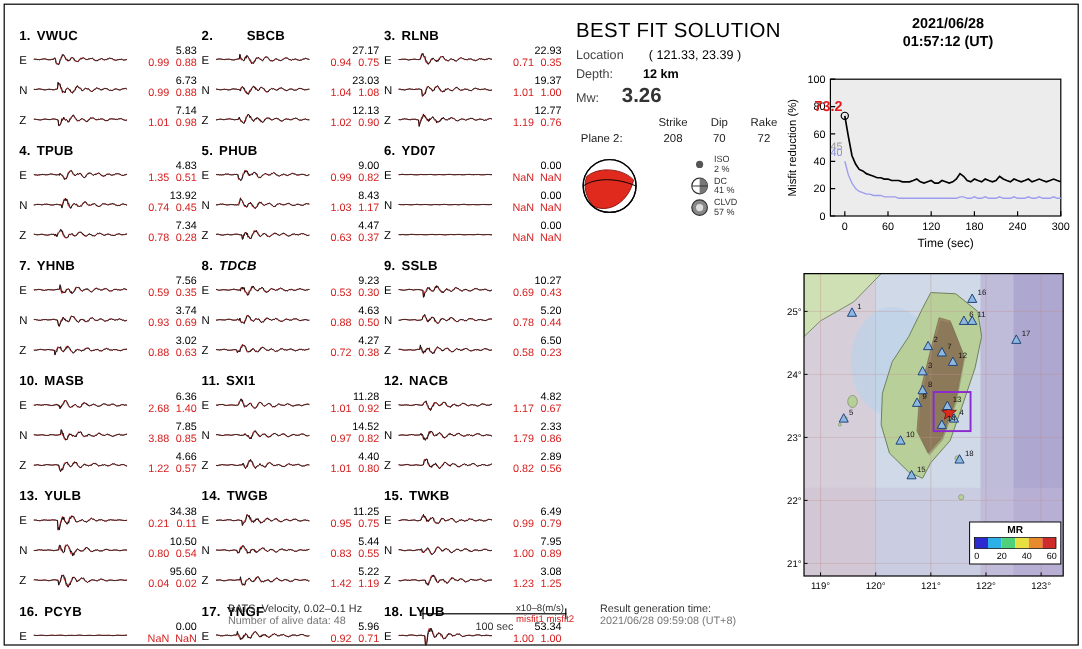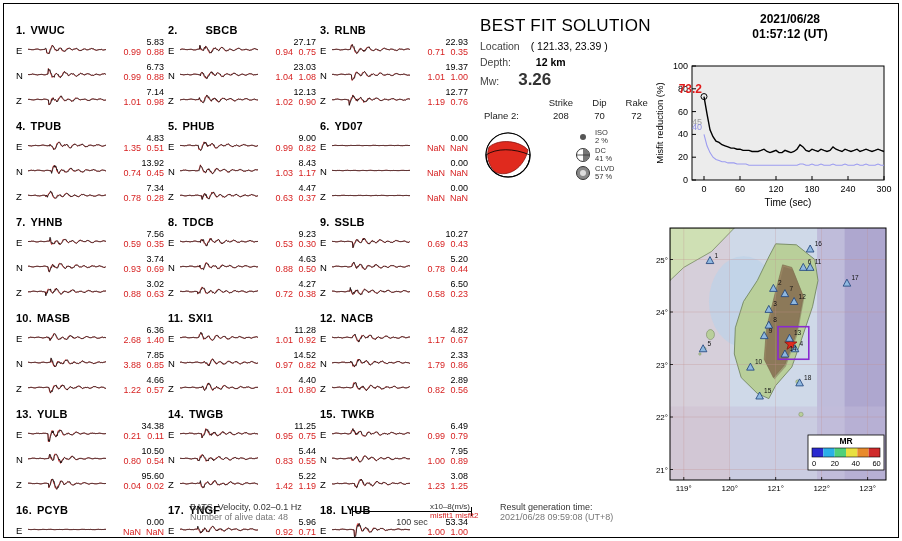--- a/index.html
+++ b/index.html
@@ -351,21 +351,21 @@
           <svg width="78" height="25" viewBox="0 0 78 25">
             <path d="M0.0,12.7 L0.5,12.8 L1.0,12.9 L1.6,12.7 L2.1,12.8 L2.6,12.7 L3.1,12.5 L3.7,12.4 L4.2,12.3 L4.7,12.2 L5.2,12.2 L5.8,12.2 L6.3,12.3 L6.8,12.3 L7.3,12.4 L7.9,12.5 L8.4,12.6 L8.9,12.5 L9.4,12.7 L9.9,12.6 L10.5,12.4 L11.0,12.4 L11.5,12.3 L12.0,12.2 L12.6,12.3 L13.1,12.4 L13.6,12.3 L14.1,12.6 L14.7,12.7 L15.2,12.7 L15.7,12.7 L16.2,13.0 L16.8,12.9 L17.3,12.9 L17.8,16.1 L18.3,14.0 L18.8,12.5 L19.4,12.8 L19.9,10.1 L20.4,10.2 L20.9,10.3 L21.5,10.7 L22.0,11.2 L22.5,10.3 L23.0,12.8 L23.6,13.4 L24.1,13.9 L24.6,14.1 L25.1,13.9 L25.7,12.1 L26.2,11.9 L26.7,11.8 L27.2,9.8 L27.7,10.8 L28.3,9.2 L28.8,10.1 L29.3,10.7 L29.8,11.5 L30.4,12.6 L30.9,13.6 L31.4,13.9 L31.9,14.3 L32.5,14.8 L33.0,15.4 L33.5,14.6 L34.0,14.1 L34.6,13.7 L35.1,12.4 L35.6,12.8 L36.1,12.1 L36.6,12.1 L37.2,12.5 L37.7,12.6 L38.2,12.6 L38.7,13.2 L39.3,13.1 L39.8,13.6 L40.3,13.6 L40.8,12.7 L41.4,12.5 L41.9,12.7 L42.4,12.3 L42.9,11.2 L43.4,11.4 L44.0,11.2 L44.5,10.8 L45.0,11.4 L45.5,11.4 L46.1,11.5 L46.6,12.6 L47.1,13.0 L47.6,13.4 L48.2,13.5 L48.7,13.2 L49.2,13.1 L49.7,12.8 L50.3,12.9 L50.8,12.7 L51.3,12.2 L51.8,12.3 L52.3,12.4 L52.9,12.2 L53.4,12.4 L53.9,12.6 L54.4,12.9 L55.0,13.4 L55.5,13.1 L56.0,13.6 L56.5,13.3 L57.1,13.4 L57.6,12.7 L58.1,12.2 L58.6,12.0 L59.2,11.8 L59.7,11.7 L60.2,11.7 L60.7,11.3 L61.2,11.6 L61.8,12.0 L62.3,12.0 L62.8,12.3 L63.3,12.7 L63.9,12.6 L64.4,13.0 L64.9,12.7 L65.4,12.8 L66.0,12.8 L66.5,12.2 L67.0,12.1 L67.5,12.4 L68.1,12.4 L68.6,12.3 L69.1,12.5 L69.6,12.8 L70.1,12.9 L70.7,13.1 L71.2,13.3 L71.7,13.1 L72.2,13.2 L72.8,13.2 L73.3,12.8 L73.8,12.6 L74.3,12.5 L74.9,12.1 L75.4,11.9 L75.9,12.2 L76.4,12.1 L77.0,12.2 L77.5,12.0 L78.0,12.4" fill="none" stroke="#d61f1f" stroke-width="0.8"></path>
             <path d="M0.0,12.7 L0.5,12.8 L1.0,12.9 L1.6,12.8 L2.1,12.9 L2.6,12.8 L3.1,12.6 L3.7,12.5 L4.2,12.4 L4.7,12.3 L5.2,12.2 L5.8,12.1 L6.3,12.2 L6.8,12.2 L7.3,12.3 L7.9,12.4 L8.4,12.5 L8.9,12.5 L9.4,12.7 L9.9,12.7 L10.5,12.5 L11.0,12.5 L11.5,12.3 L12.0,12.2 L12.6,12.3 L13.1,12.4 L13.6,12.2 L14.1,12.5 L14.7,12.6 L15.2,12.6 L15.7,12.6 L16.2,12.9 L16.8,12.8 L17.3,12.9 L17.8,16.9 L18.3,15.2 L18.8,13.8 L19.4,14.1 L19.9,11.2 L20.4,11.0 L20.9,10.7 L21.5,10.7 L22.0,11.0 L22.5,9.9 L23.0,12.2 L23.6,13.0 L24.1,13.6 L24.6,14.0 L25.1,14.1 L25.7,12.5 L26.2,12.5 L26.7,12.4 L27.2,10.4 L27.7,11.2 L28.3,9.3 L28.8,9.9 L29.3,10.1 L29.8,10.7 L30.4,11.7 L30.9,12.7 L31.4,13.1 L31.9,13.7 L32.5,14.4 L33.0,15.3 L33.5,14.8 L34.0,14.5 L34.6,14.2 L35.1,12.9 L35.6,13.2 L36.1,12.4 L36.6,12.3 L37.2,12.5 L37.7,12.4 L38.2,12.4 L38.7,12.9 L39.3,12.9 L39.8,13.6 L40.3,13.6 L40.8,12.9 L41.4,12.9 L41.9,13.2 L42.4,12.8 L42.9,11.7 L43.4,11.8 L44.0,11.4 L44.5,10.8 L45.0,11.2 L45.5,11.1 L46.1,11.1 L46.6,12.2 L47.1,12.5 L47.6,13.1 L48.2,13.2 L48.7,13.0 L49.2,13.1 L49.7,12.9 L50.3,13.1 L50.8,12.9 L51.3,12.4 L51.8,12.4 L52.3,12.4 L52.9,12.1 L53.4,12.2 L53.9,12.4 L54.4,12.7 L55.0,13.3 L55.5,13.0 L56.0,13.6 L56.5,13.4 L57.1,13.6 L57.6,12.9 L58.1,12.5 L58.6,12.4 L59.2,12.1 L59.7,11.9 L60.2,11.8 L60.7,11.3 L61.2,11.5 L61.8,11.8 L62.3,11.8 L62.8,12.1 L63.3,12.5 L63.9,12.5 L64.4,13.0 L64.9,12.7 L65.4,12.8 L66.0,12.9 L66.5,12.3 L67.0,12.2 L67.5,12.4 L68.1,12.4 L68.6,12.2 L69.1,12.3 L69.6,12.6 L70.1,12.7 L70.7,12.9 L71.2,13.2 L71.7,13.0 L72.2,13.2 L72.8,13.3 L73.3,13.0 L73.8,12.8 L74.3,12.7 L74.9,12.3 L75.4,12.1 L75.9,12.3 L76.4,12.1 L77.0,12.2 L77.5,12.0 L78.0,12.3" fill="none" stroke="#111" stroke-width="0.8"></path>
           </svg>
         </div>
         <div class="amp">3.02</div>
         <div class="misfits"><span>0.88</span><span class="m2">0.63</span></div>
       </div>
     </div>
     <div class="station">
-      <div class="st-title"><span>8.</span><span style="margin-left: 5px;">TDCB</span></div>
+      <div class="st-title"><span>8.</span><span style="margin-left: 5px; font-style: italic;">TDCB</span></div>
       <div class="chan">
         <div class="chan-label">E</div>
         <div class="wave-box">
           <svg width="78" height="25" viewBox="0 0 78 25">
             <path d="M0.0,12.3 L0.5,12.3 L1.0,12.5 L1.6,12.6 L2.1,12.9 L2.6,12.8 L3.1,12.9 L3.7,12.7 L4.2,12.7 L4.7,12.6 L5.2,12.4 L5.8,12.4 L6.3,12.4 L6.8,12.4 L7.3,12.6 L7.9,12.6 L8.4,12.6 L8.9,12.7 L9.4,12.8 L9.9,12.8 L10.5,12.8 L11.0,12.8 L11.5,12.5 L12.0,12.4 L12.6,12.5 L13.1,12.2 L13.6,12.2 L14.1,12.2 L14.7,12.0 L15.2,12.1 L15.7,12.1 L16.2,12.4 L16.8,12.4 L17.3,12.6 L17.8,12.7 L18.3,12.7 L18.8,12.7 L19.4,12.6 L19.9,12.6 L20.4,13.0 L20.9,10.5 L21.5,10.9 L22.0,10.4 L22.5,12.2 L23.0,11.2 L23.6,11.5 L24.1,14.6 L24.6,14.8 L25.1,14.9 L25.7,15.3 L26.2,17.0 L26.7,16.3 L27.2,16.0 L27.7,13.1 L28.3,12.4 L28.8,12.5 L29.3,11.1 L29.8,9.6 L30.4,10.4 L30.9,9.3 L31.4,10.1 L31.9,11.6 L32.5,12.4 L33.0,12.5 L33.5,12.8 L34.0,13.3 L34.6,13.3 L35.1,13.3 L35.6,12.3 L36.1,11.3 L36.6,11.7 L37.2,11.4 L37.7,11.3 L38.2,10.5 L38.7,11.0 L39.3,11.5 L39.8,12.9 L40.3,13.8 L40.8,14.0 L41.4,14.0 L41.9,14.9 L42.4,14.0 L42.9,14.2 L43.4,13.4 L44.0,13.3 L44.5,12.6 L45.0,12.2 L45.5,11.6 L46.1,11.5 L46.6,11.4 L47.1,11.8 L47.6,12.5 L48.2,12.1 L48.7,12.5 L49.2,12.6 L49.7,13.1 L50.3,12.5 L50.8,12.8 L51.3,12.5 L51.8,11.7 L52.3,11.7 L52.9,11.5 L53.4,11.2 L53.9,11.0 L54.4,11.6 L55.0,12.0 L55.5,11.9 L56.0,12.5 L56.5,13.0 L57.1,12.9 L57.6,13.5 L58.1,13.3 L58.6,13.2 L59.2,13.0 L59.7,13.3 L60.2,12.8 L60.7,12.3 L61.2,12.3 L61.8,12.1 L62.3,12.5 L62.8,12.2 L63.3,12.6 L63.9,12.6 L64.4,12.9 L64.9,12.8 L65.4,12.9 L66.0,13.0 L66.5,12.7 L67.0,12.4 L67.5,12.2 L68.1,11.9 L68.6,12.0 L69.1,11.5 L69.6,11.7 L70.1,11.8 L70.7,11.6 L71.2,12.2 L71.7,12.3 L72.2,12.3 L72.8,12.5 L73.3,12.9 L73.8,12.9 L74.3,13.1 L74.9,12.7 L75.4,12.5 L75.9,12.4 L76.4,12.5 L77.0,12.2 L77.5,12.4 L78.0,12.2" fill="none" stroke="#d61f1f" stroke-width="0.8"></path>
             <path d="M0.0,12.2 L0.5,12.2 L1.0,12.4 L1.6,12.5 L2.1,12.8 L2.6,12.7 L3.1,12.8 L3.7,12.8 L4.2,12.8 L4.7,12.6 L5.2,12.5 L5.8,12.5 L6.3,12.4 L6.8,12.4 L7.3,12.5 L7.9,12.5 L8.4,12.5 L8.9,12.6 L9.4,12.7 L9.9,12.7 L10.5,12.8 L11.0,12.9 L11.5,12.6 L12.0,12.5 L12.6,12.6 L13.1,12.3 L13.6,12.3 L14.1,12.2 L14.7,12.0 L15.2,12.1 L15.7,12.1 L16.2,12.3 L16.8,12.3 L17.3,12.5 L17.8,12.6 L18.3,12.6 L18.8,12.7 L19.4,12.6 L19.9,12.6 L20.4,13.6 L20.9,11.1 L21.5,11.2 L22.0,10.4 L22.5,11.9 L23.0,10.6 L23.6,10.7 L24.1,13.6 L24.6,13.9 L25.1,14.2 L25.7,14.8 L26.2,17.0 L26.7,16.7 L27.2,16.7 L27.7,14.1 L28.3,13.5 L28.8,13.5 L29.3,12.0 L29.8,10.3 L30.4,10.7 L30.9,9.3 L31.4,9.9 L31.9,11.2 L32.5,11.9 L33.0,12.0 L33.5,12.5 L34.0,13.1 L34.6,13.3 L35.1,13.5 L35.6,12.6 L36.1,11.7 L36.6,12.0 L37.2,11.6 L37.7,11.4 L38.2,10.4 L38.7,10.7 L39.3,11.0 L39.8,12.3 L40.3,13.2 L40.8,13.4 L41.4,13.6 L41.9,14.7 L42.4,14.0 L42.9,14.4 L43.4,13.8 L44.0,13.8 L44.5,13.0 L45.0,12.7 L45.5,11.9 L46.1,11.7 L46.6,11.4 L47.1,11.7 L47.6,12.3 L48.2,11.9 L48.7,12.3 L49.2,12.5 L49.7,13.1 L50.3,12.6 L50.8,13.0 L51.3,12.8 L51.8,12.1 L52.3,12.0 L52.9,11.7 L53.4,11.3 L53.9,10.9 L54.4,11.4 L55.0,11.7 L55.5,11.6 L56.0,12.1 L56.5,12.6 L57.1,12.6 L57.6,13.3 L58.1,13.2 L58.6,13.2 L59.2,13.1 L59.7,13.4 L60.2,13.0 L60.7,12.5 L61.2,12.4 L61.8,12.1 L62.3,12.5 L62.8,12.1 L63.3,12.4 L63.9,12.4 L64.4,12.8 L64.9,12.7 L65.4,12.9 L66.0,13.1 L66.5,12.8 L67.0,12.7 L67.5,12.4 L68.1,12.2 L68.6,12.3 L69.1,11.7 L69.6,11.7 L70.1,11.8 L70.7,11.5 L71.2,12.0 L71.7,12.1 L72.2,12.1 L72.8,12.3 L73.3,12.7 L73.8,12.8 L74.3,13.0 L74.9,12.7 L75.4,12.6 L75.9,12.5 L76.4,12.6 L77.0,12.2 L77.5,12.5 L78.0,12.2" fill="none" stroke="#111" stroke-width="0.8"></path>
           </svg>
         </div>
         <div class="amp">9.23</div>
         <div class="misfits"><span>0.53</span><span class="m2">0.30</span></div>
@@ -716,21 +716,21 @@
         </div>
         <div class="amp">40.93</div>
       </div>
     </div>
   </div>
 
 <div id="solution">
   <div class="sol-title">BEST FIT SOLUTION</div>
   <div class="sol-row">
     <span class="lbl">Location</span>
-    <span class="val" style="margin-left:8px">( 121.33, 23.39 )</span>
+    <span class="val" style="margin-left:18px">( 121.33, 23.39 )</span>
   </div>
   <div class="sol-row">
     <span class="lbl">Depth:</span>
     <span class="val" style="margin-left:22px;font-weight:bold">12 km</span>
   </div>
   <div class="sol-row mw-row">
     <span class="mw-lbl">Mw:</span>
     <span class="mw-val">3.26</span>
   </div>
   <table class="planes">

